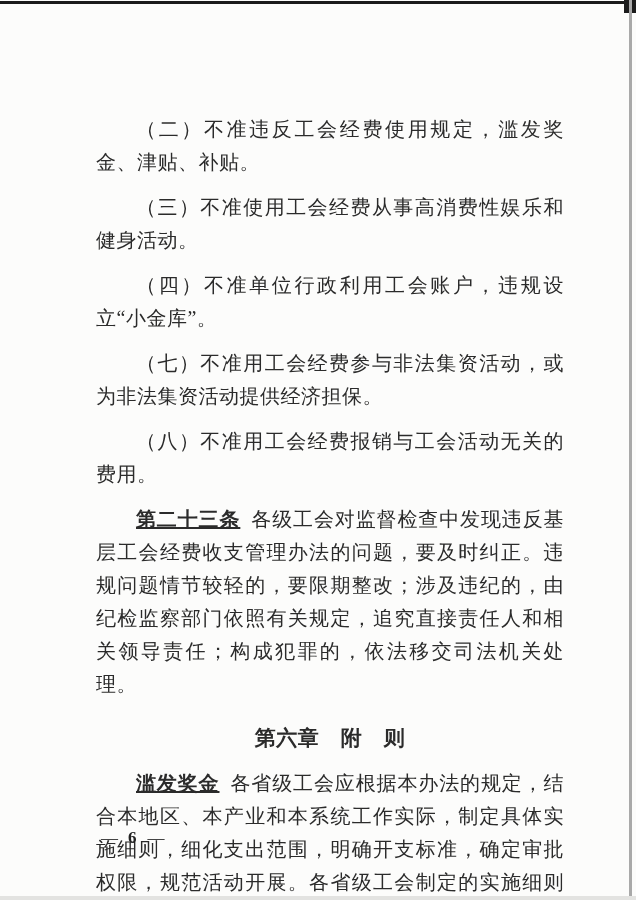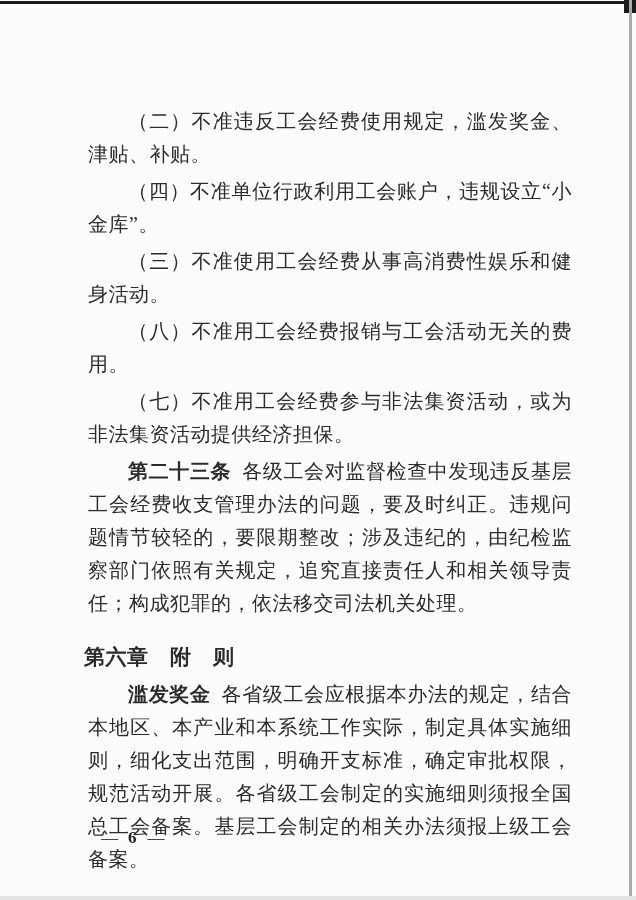--- a/index.html
+++ b/index.html
@@ -47,32 +47,34 @@
     left: 84px;
     width: 492px;
     font-size: 20px;
     line-height: 33px;
     text-align: justify;
     text-justify: inter-character;
     word-break: break-all;
     letter-spacing: 0.5px;
   }
   .para {
-    margin: 4px;
+    margin: 12px;
     text-indent: 2em;
   }
   .lead {
     font-weight: bold;
     margin-right: 0.55em;
+    text-decoration: underline;
   }
   .chapter {
     margin: 21px 0 0 0;
     font-size: 21px;
     line-height: 33px;
     font-weight: bold;
+    text-align: center;
     text-indent: 0;
   }
   
   .footer {
     position: absolute;
     left: 101px;
     top: 826px;
     font-size: 17px;
     line-height: 24px;
     display: inline-flex;
@@ -92,29 +94,29 @@
 
   <div class="edge-top"></div>
   <div class="edge-top-right-blob"></div>
   <div class="edge-right"></div>
   <div class="edge-bottom"></div>
 
   <main class="text-block">
 
     <p class="para">（二）不准违反工会经费使用规定，滥发奖金、津贴、补贴。</p>
 
+    <p class="para">（三）不准使用工会经费从事高消费性娱乐和健身活动。</p>
+
     <p class="para">（四）不准单位行政利用工会账户，违规设立“小金库”。</p>
-
-    <p class="para">（三）不准使用工会经费从事高消费性娱乐和健身活动。</p>
 
 
 
+    <p class="para">（七）不准用工会经费参与非法集资活动，或为非法集资活动提供经济担保。</p>
+
     <p class="para">（八）不准用工会经费报销与工会活动无关的费用。</p>
-
-    <p class="para">（七）不准用工会经费参与非法集资活动，或为非法集资活动提供经济担保。</p>
 
     <p class="para">
       <span class="lead">第二十三条</span><span>各级工会对监督检查中发现违反基层工会经费收支管理办法的问题，要及时纠正。违规问题情节较轻的，要限期整改；涉及违纪的，由纪检监察部门依照有关规定，追究直接责任人和相关领导责任；构成犯罪的，依法移交司法机关处理。</span>
     </p>
 
     <h2 class="chapter">第六章　附　则</h2>
 
     <p class="para">
       <span class="lead">滥发奖金</span><span>各省级工会应根据本办法的规定，结合本地区、本产业和本系统工作实际，制定具体实施细则，细化支出范围，明确开支标准，确定审批权限，规范活动开展。各省级工会制定的实施细则须报全国总工会备案。基层工会制定的相关办法须报上级工会备案。</span>
     </p>

